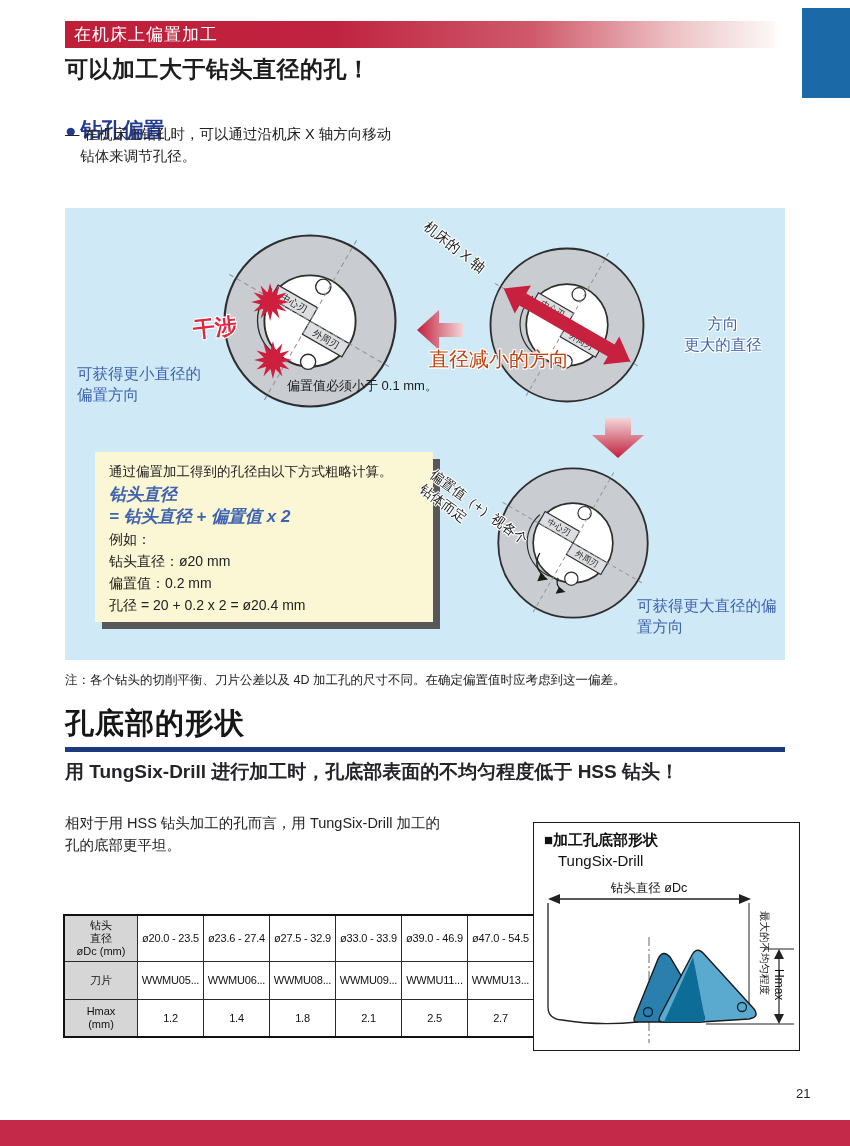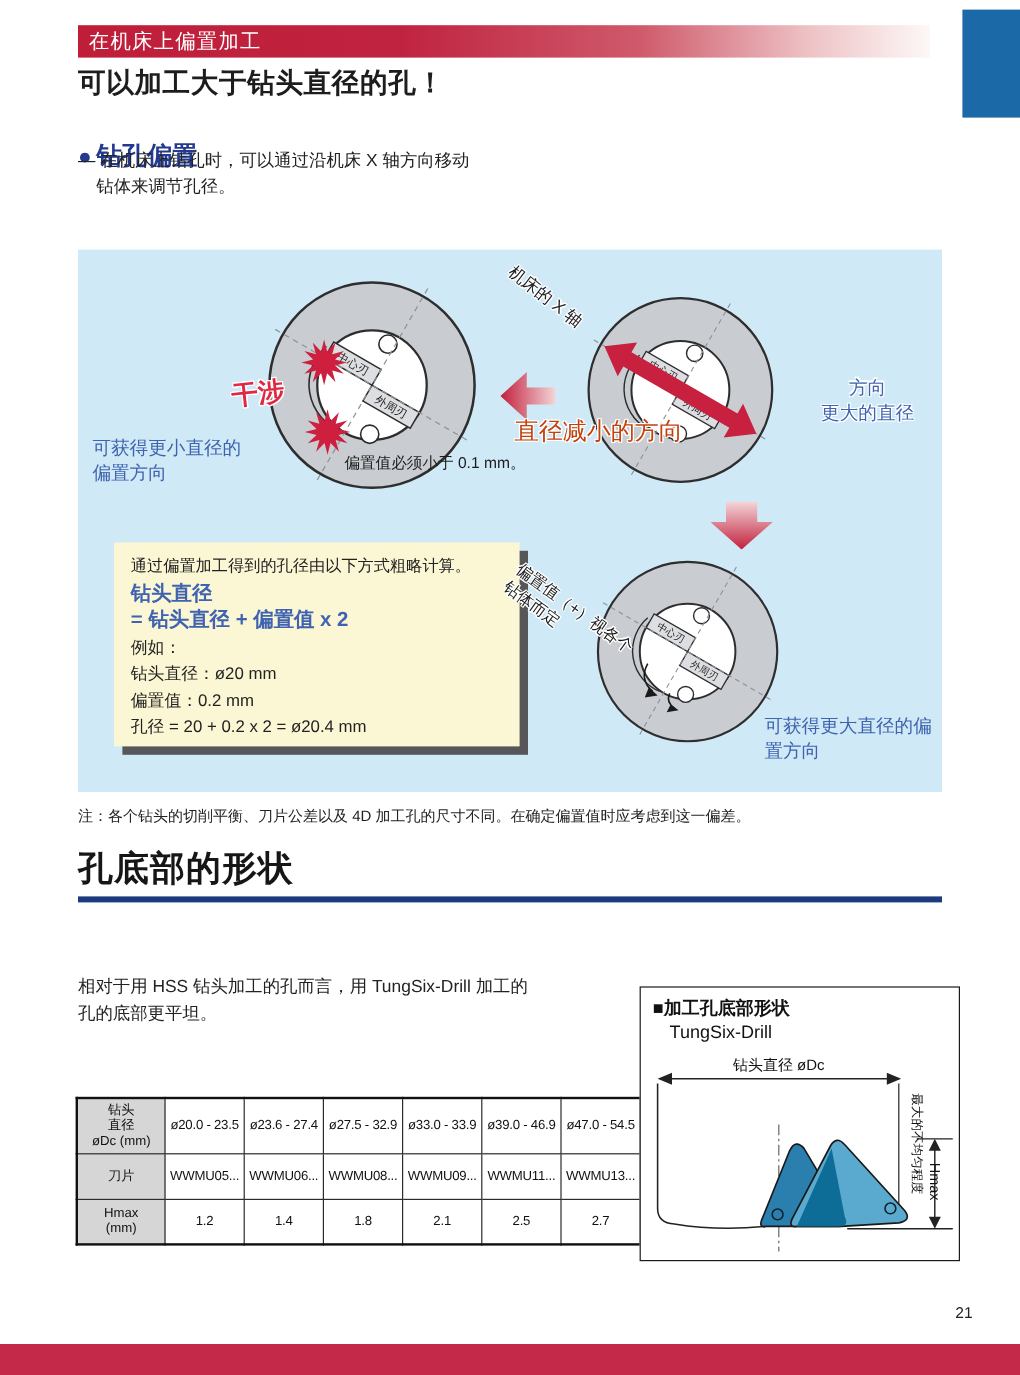--- a/index.html
+++ b/index.html
@@ -32,21 +32,21 @@
   .dec-label{left:364px;top:138px;font-size:20px;color:#c2410c;}
   .inc-label{left:588px;top:106px;width:140px;text-align:center;font-size:15.5px;}
   .off-note{left:372px;top:258px;font-size:13.5px;color:#1c1c1c;line-height:1.3;
             transform:rotate(36deg);transform-origin:left top;}
   .larger-label{left:572px;top:388px;}
   .smaller-label{left:12px;top:156px;}
 
   .calc-box{left:30px;top:244px;width:338px;height:170px;background:#fbf7d4;
             box-shadow:7px 7px 0 #57575a;padding:11px 14px;box-sizing:border-box;}
   .calc-box .intro{font-size:13.5px;color:#222;margin-bottom:3px;}
-  .calc-box .formula{font-size:17px;font-weight:bold;color:#3f63b0;line-height:1.3;}
+  .calc-box .formula{font-size:17px;font-weight:bold;color:#3f63b0;line-height:1.3;font-style:italic;}
   .calc-box .ex{font-size:14px;color:#222;line-height:1.42;margin-top:2px;}
 
   
   .footnote{left:65px;top:672px;width:740px;font-size:12.5px;color:#222;}
   .sec-title{left:65px;top:704px;font-size:29px;font-weight:bold;color:#161616;letter-spacing:1px;}
   .sec-rule{left:65px;top:747px;width:720px;height:5px;background:#1d3a7e;}
   .sec-sub{left:65px;top:759px;font-size:19px;font-weight:bold;color:#24242b;}
   .para{left:65px;top:812px;font-size:14.5px;line-height:1.55;color:#222;}
 
   table.spec{position:absolute;left:63px;top:914px;border-collapse:collapse;table-layout:fixed;
@@ -200,20 +200,21 @@
     </div>
 
     <div class="abs blue-label larger-label pre">可获得更大直径的偏
 置方向</div>
   </div>
 
   <div class="abs footnote">注：各个钻头的切削平衡、刀片公差以及 4D 加工孔的尺寸不同。在确定偏置值时应考虑到这一偏差。</div>
 
   <div class="abs sec-title">孔底部的形状</div>
   <div class="abs sec-rule"></div>
+  <div class="abs sec-sub">用 TungSix-Drill 进行加工时，孔底部表面的不均匀程度低于 HSS 钻头！</div>
   <div class="abs para pre">相对于用 HSS 钻头加工的孔而言，用 TungSix-Drill 加工的
 孔的底部更平坦。</div>
 
   <table class="spec">
     <tbody>
         <tr class="r1">
       <th class="c0">钻头
 直径
 øDc (mm)</th>
       <td class="c">ø20.0 - 23.5</td>

